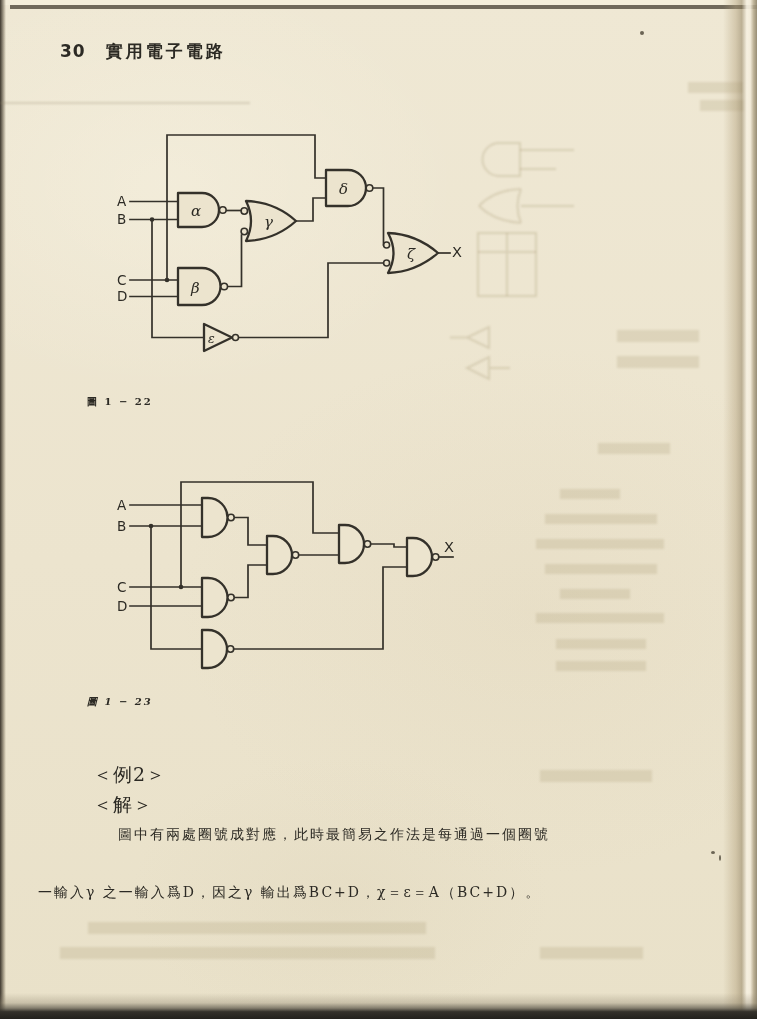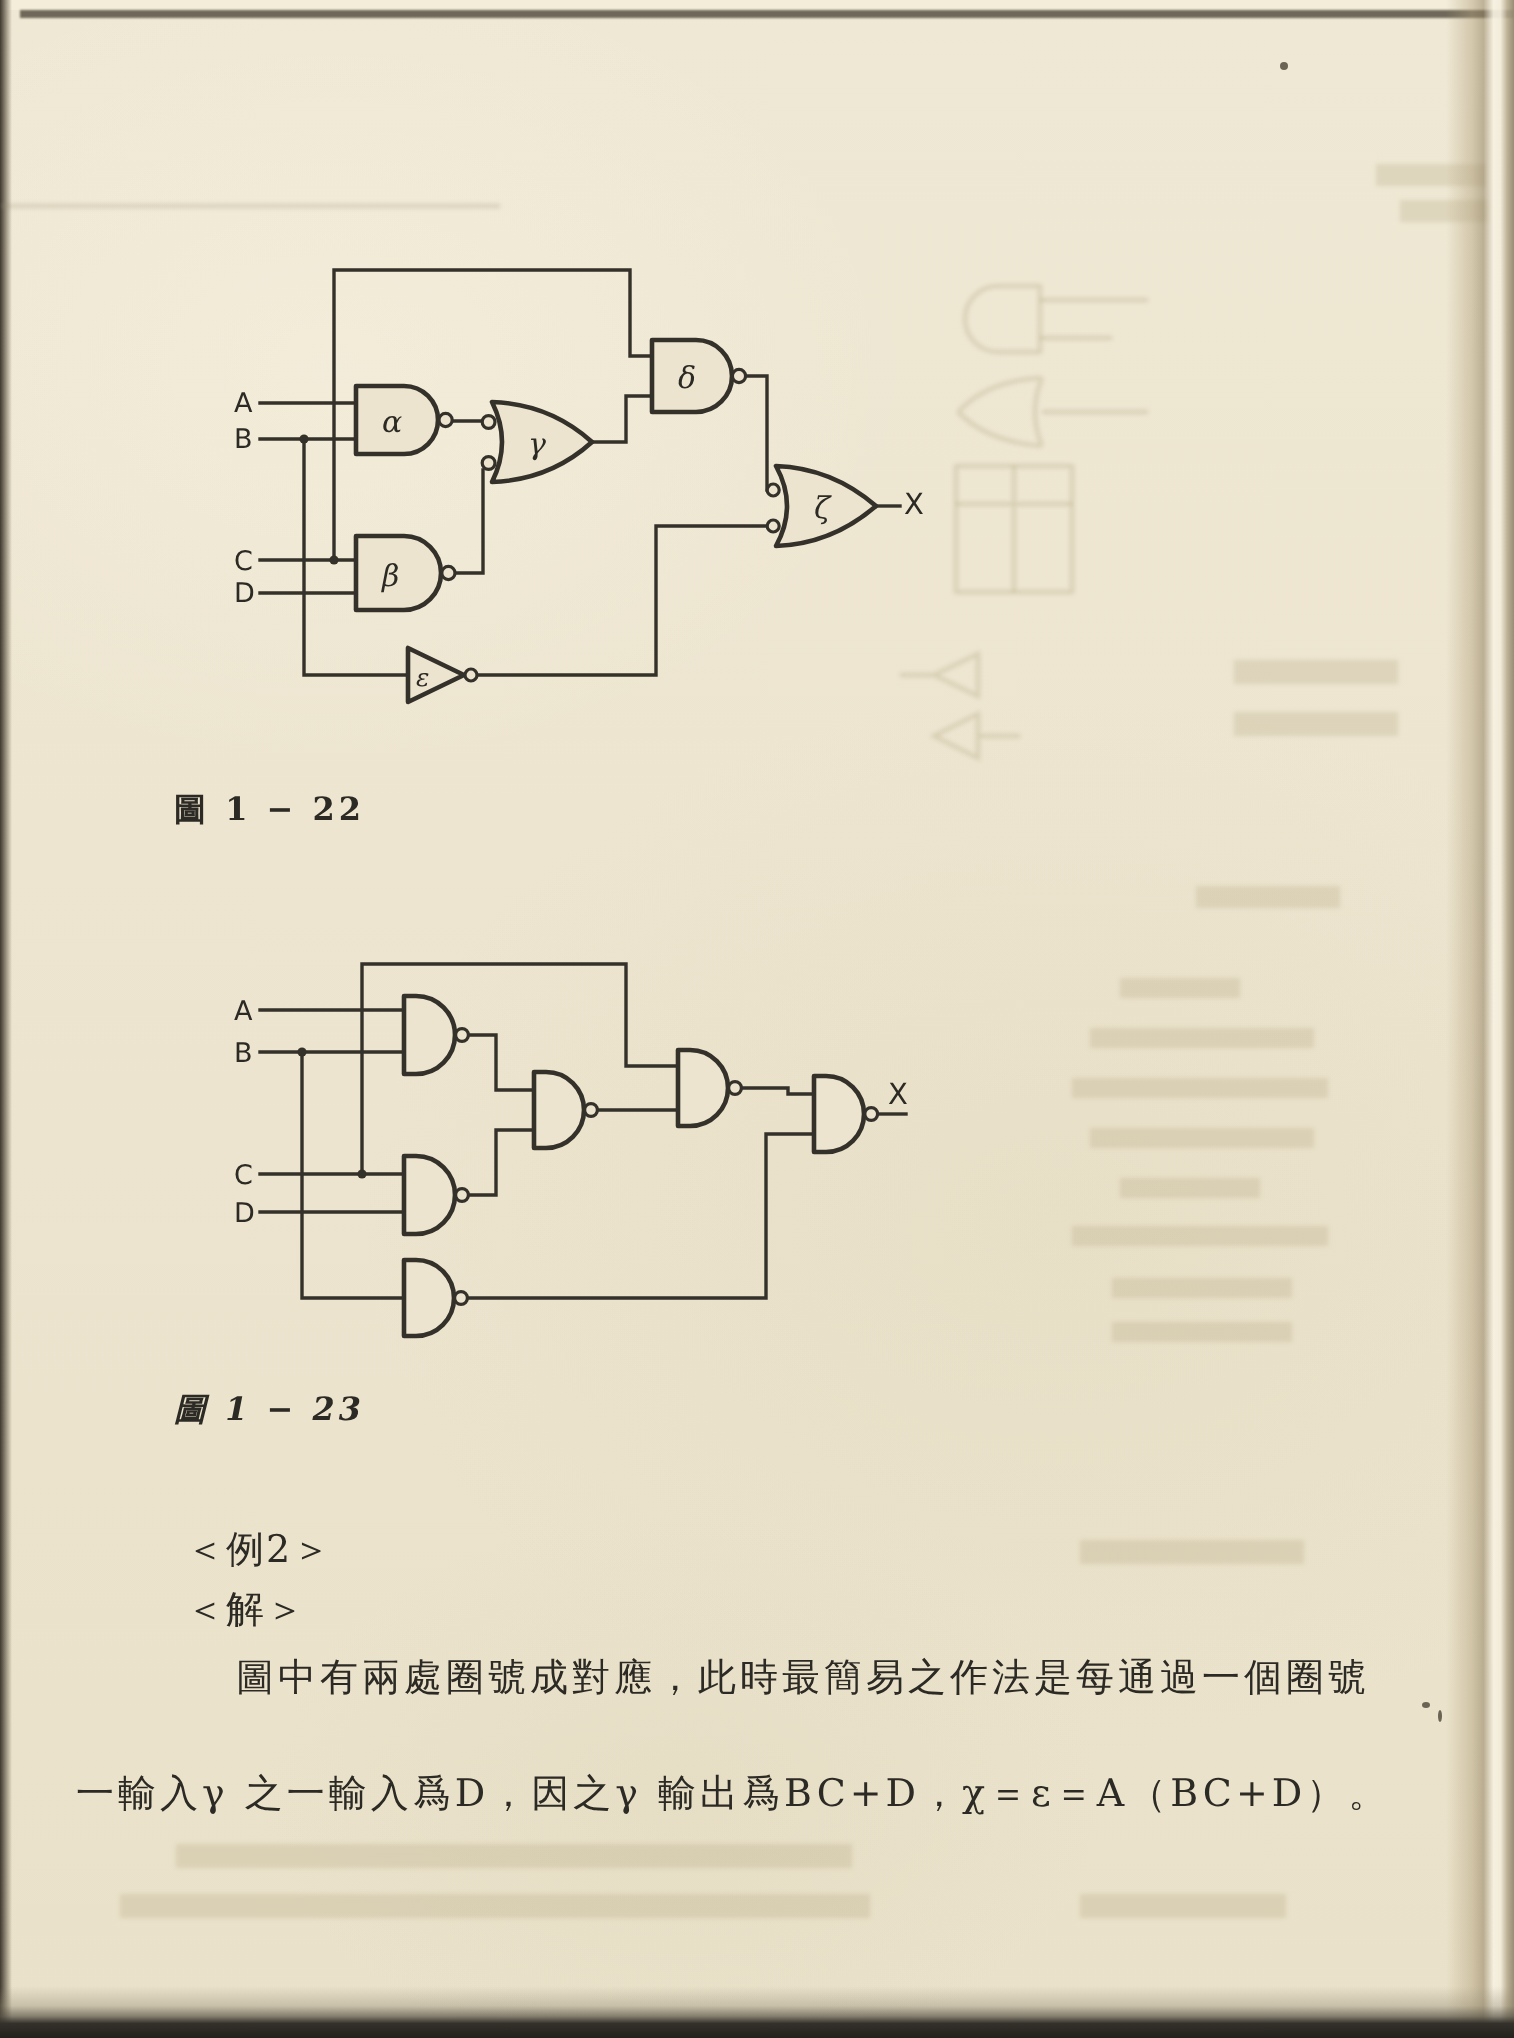--- a/index.html
+++ b/index.html
@@ -39,26 +39,26 @@
   .c1{left:108px;top:118px;}
   .c2{left:106px;top:468px;}
   .wire{stroke:#34312a;stroke-width:1.7;fill:none;stroke-linecap:square;}
   .gate{stroke:#34312a;stroke-width:2.3;fill:#ece4ce;stroke-linejoin:round;}
   .bub{stroke:#34312a;stroke-width:1.6;fill:#ece4ce;}
   .dot{fill:#34312a;}
   .glabel{font-family:"DejaVu Serif", serif;font-style:italic;font-size:15px;fill:#2c2a24;}
   .iolabel{font-family:"DejaVu Sans", sans-serif;font-size:13.5px;fill:#2c2a24;}
   .xlabel{font-family:"DejaVu Sans", sans-serif;font-size:14.5px;fill:#2c2a24;}
   
-  .caption{position:absolute;left:87px;font-size:16px;font-weight:bold;letter-spacing:2px;}
+  .caption{position:absolute;left:87px;font-size:10px;font-weight:bold;letter-spacing:2px;}
   .cap1{top:395px;}
   .cap2{top:695px;font-style:italic;}
   .example-row{position:absolute;left:93px;top:762px;font-size:19px;letter-spacing:1px;display:flex;gap:8px;}
   .solution-label{position:absolute;left:93px;top:792px;font-size:19px;letter-spacing:1px;}
-  .sol{position:absolute;font-size:19px;letter-spacing:2px;white-space:nowrap;}
+  .sol{position:absolute;font-size:14px;letter-spacing:2px;white-space:nowrap;}
   .l1{left:118px;top:826px;}
   .l2{left:38px;top:855px;}
   .l3{left:38px;top:884px;}
 </style>
 </head>
 <body>
 
 <div class="page">
   <div class="mottle"></div>
 
@@ -93,20 +93,24 @@
   <div class="edge-top-light"></div>
   <div class="edge-top"></div>
   <div class="edge-left"></div>
   <div class="edge-right"></div>
   <div class="edge-bottom"></div>
   <div class="streak"></div>
   <div class="speck sp1"></div>
   <div class="speck sp2"></div>
   <div class="speck sp3"></div>
 
+  <div class="header">
+    <span class="pagenum">30</span>
+    <span class="booktitle">實用電子電路</span>
+  </div>
 
   <svg class="circuit c1" width="364" height="246" viewBox="108 118 364 246">
 
     <path class="wire" d="M 130 201.5 H 178"></path>
     <path class="wire" d="M 130 219.5 H 178 M 152 219.5 V 337.5 M 152 337.5 H 204"></path>
     <path class="wire" d="M 130 280 H 178 M 167 280 V 135 M 167 135 H 315 M 315 135 V 178 M 315 178 H 326"></path>
     <path class="wire" d="M 130 296.5 H 178"></path>
     <path class="wire" d="M 226.5 210.5 H 241"></path>
     <path class="wire" d="M 227.5 286.5 H 241.5 V 235"></path>
     <path class="wire" d="M 296 221 H 313 V 198 H 326"></path>

